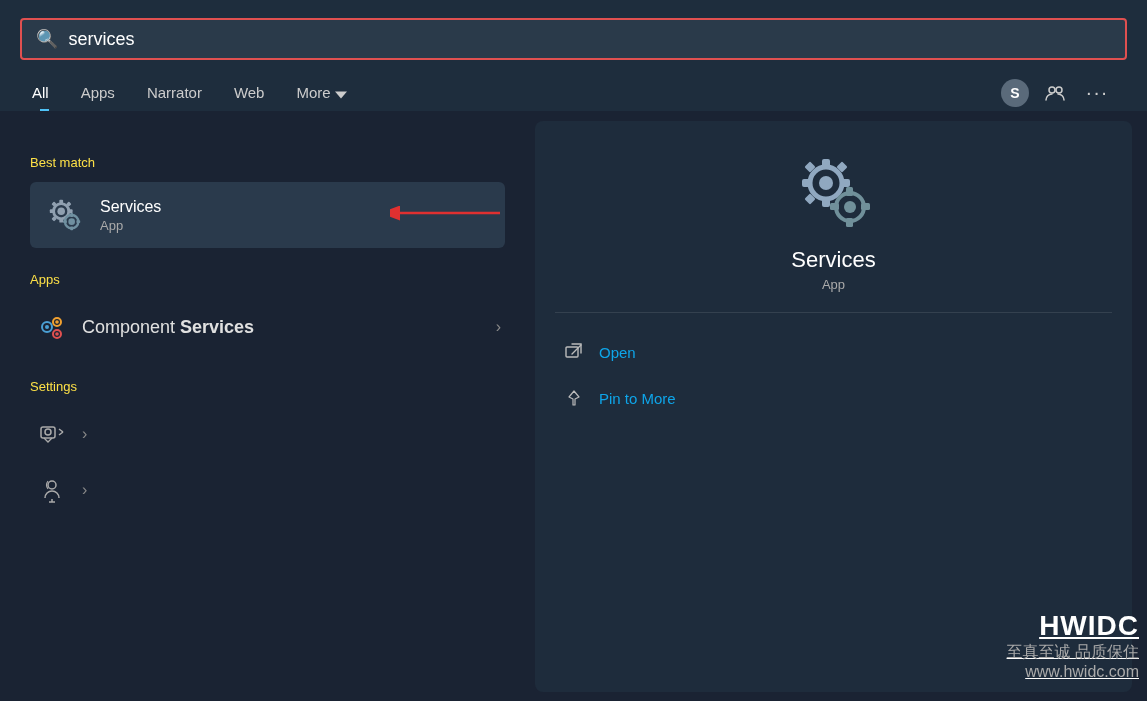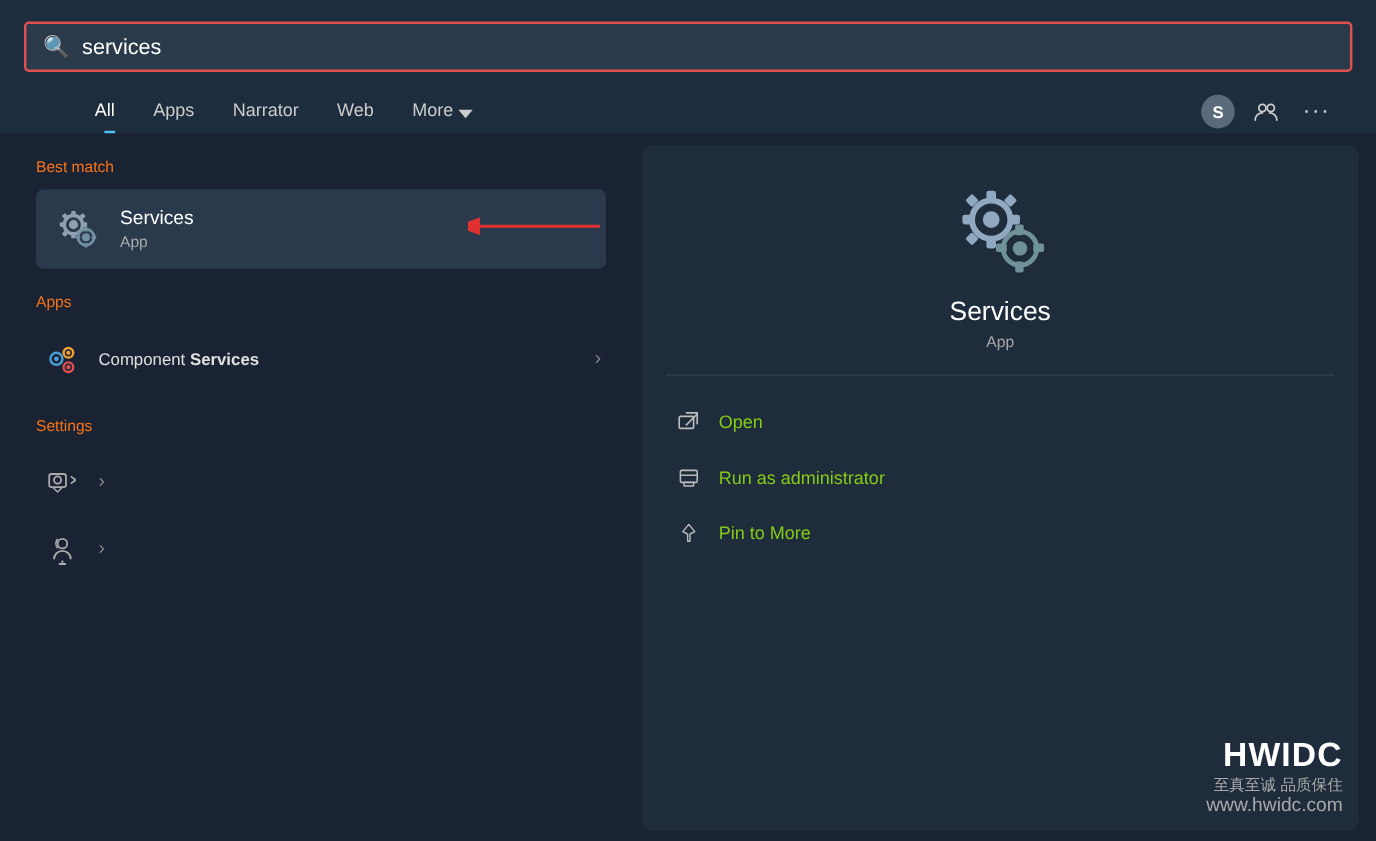--- a/index.html
+++ b/index.html
@@ -55,21 +55,20 @@
       color: #ccc;
       font-size: 15px;
       padding: 10px 16px;
       cursor: pointer;
       position: relative;
       white-space: nowrap;
     }
 
     .tab-item.active {
       color: #fff;
-      margin-left: 47px;
     }
 
     .tab-item.active::after {
       content: '';
       position: absolute;
       bottom: 0;
       left: 16px;
       right: 16px;
       height: 2px;
       background: #4fc3f7;
@@ -131,23 +130,24 @@
     }
 
     .left-panel {
       width: 535px;
       padding: 20px 30px;
       overflow-y: auto;
     }
 
     .section-label {
       font-size: 13px;
-      color: #f97316;
+      color: #fde047;
       margin-bottom: 12px;
       font-weight: 400;
+      margin-top: 24px;
     }
 
     .best-match-item {
       display: flex;
       align-items: center;
       background: #2a3a4c;
       border-radius: 6px;
       padding: 12px 14px;
       margin-bottom: 20px;
       cursor: pointer;
@@ -198,21 +198,21 @@
       height: 36px;
       margin-right: 12px;
       display: flex;
       align-items: center;
       justify-content: center;
       flex-shrink: 0;
     }
 
     .list-item-text {
       flex: 1;
-      font-size: 14px;
+      font-size: 18px;
       color: #e0e0e0;
     }
 
     .list-item-text strong {
       font-weight: 700;
     }
 
     .list-item-chevron {
       color: #888;
       font-size: 16px;
@@ -278,39 +278,40 @@
       width: 22px;
       height: 22px;
       display: flex;
       align-items: center;
       justify-content: center;
       color: #ccc;
     }
 
     .action-label {
       font-size: 15px;
-      color: #84cc16;
+      color: #0ea5e9;
     }
 
     .watermark {
       position: absolute;
       bottom: 20px;
-      right: 28px;
+      right: 8px;
       text-align: right;
+      text-decoration: underline;
     }
 
     .watermark-title {
       font-size: 28px;
       font-weight: bold;
       color: #fff;
       letter-spacing: 1px;
     }
 
     .watermark-sub {
-      font-size: 13px;
+      font-size: 16px;
       color: #aaa;
     }
 
     .watermark-url {
       font-size: 16px;
       color: #aaa;
     }
   </style>
 </head>
 <body>
@@ -487,30 +488,20 @@
             <rect x="1" y="4" width="12" height="10" rx="1" stroke="#bbb" stroke-width="1.4"></rect>
             <path d="M7 1h9v9" stroke="#bbb" stroke-width="1.4" stroke-linecap="round"></path>
             <line x1="7" y1="11" x2="16" y2="2" stroke="#bbb" stroke-width="1.4" stroke-linecap="round"></line>
           </svg>
         </div>
         <span class="action-label">Open</span>
       </div>
       <div class="action-item">
         <div class="action-icon">
           <svg width="18" height="18" viewBox="0 0 18 18" fill="none">
-            <rect x="2" y="3" width="14" height="10" rx="1" stroke="#bbb" stroke-width="1.3"></rect>
-            <line x1="2" y1="7" x2="16" y2="7" stroke="#bbb" stroke-width="1.3"></line>
-            <rect x="5" y="13" width="8" height="3" rx="0.5" stroke="#bbb" stroke-width="1.2"></rect>
-          </svg>
-        </div>
-        <span class="action-label">Run as administrator</span>
-      </div>
-      <div class="action-item">
-        <div class="action-icon">
-          <svg width="18" height="18" viewBox="0 0 18 18" fill="none">
             <path d="M9 2 L14 8 L10 10 L10 16 L8 16 L8 10 L4 8 Z" stroke="#bbb" stroke-width="1.2" stroke-linejoin="round"></path>
           </svg>
         </div>
         <span class="action-label">Pin to More</span>
       </div>
     </div>
   </div>
 </div>
 
 <div class="watermark">

